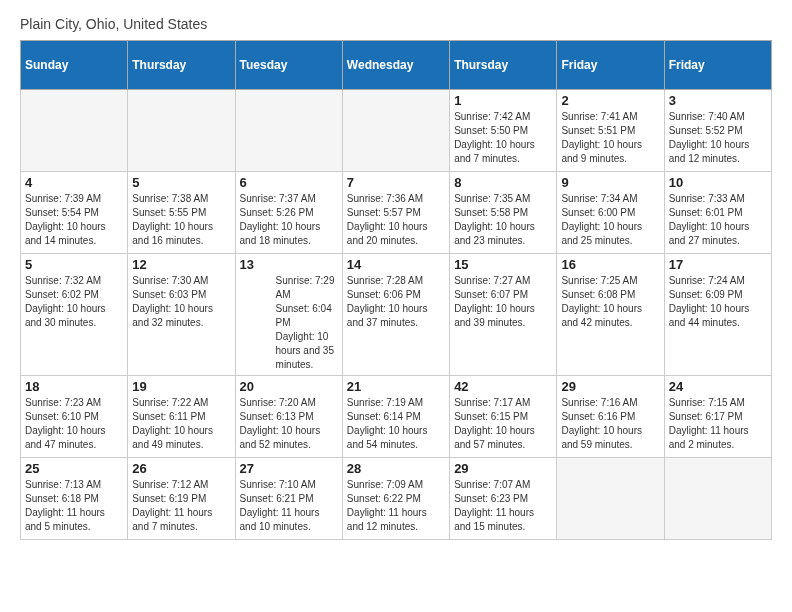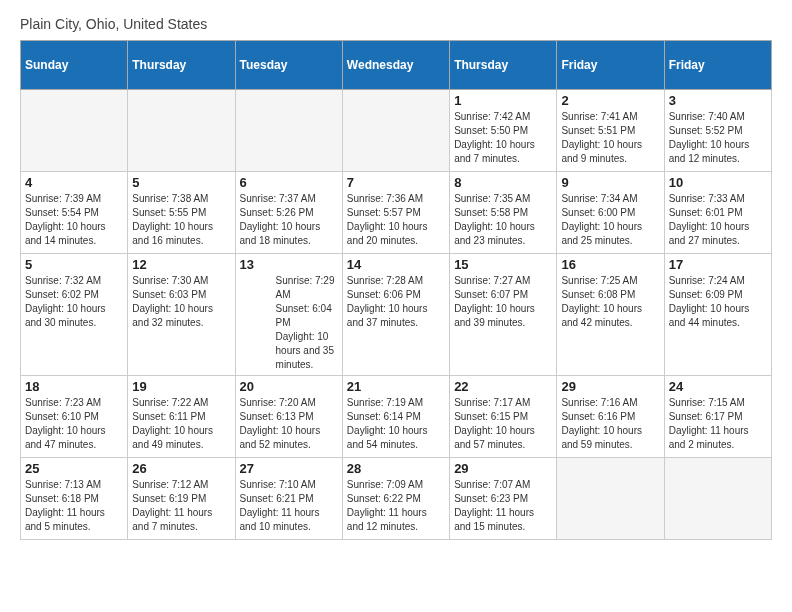--- a/index.html
+++ b/index.html
@@ -235,21 +235,21 @@
 Sunset: 6:13 PM
 Daylight: 10 hours and 52 minutes.</div>
           </td>
           <td>
             <div class="day-number">21</div>
             <div class="day-detail" style="white-space: pre-line;">Sunrise: 7:19 AM
 Sunset: 6:14 PM
 Daylight: 10 hours and 54 minutes.</div>
           </td>
           <td>
-            <div class="day-number">22</div>
+            <div class="day-number">42</div>
             <div class="day-detail" style="white-space: pre-line;">Sunrise: 7:17 AM
 Sunset: 6:15 PM
 Daylight: 10 hours and 57 minutes.</div>
           </td>
           <td>
             <div class="day-number">29</div>
             <div class="day-detail" style="white-space: pre-line;">Sunrise: 7:16 AM
 Sunset: 6:16 PM
 Daylight: 10 hours and 59 minutes.</div>
           </td>

